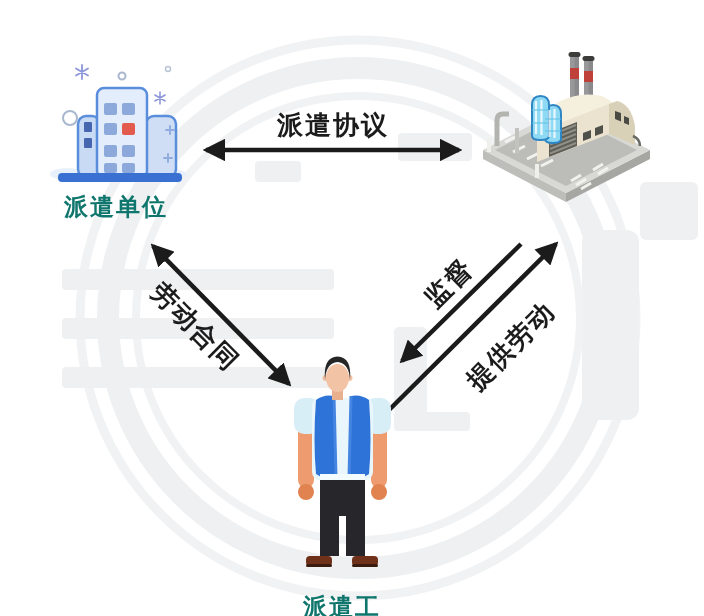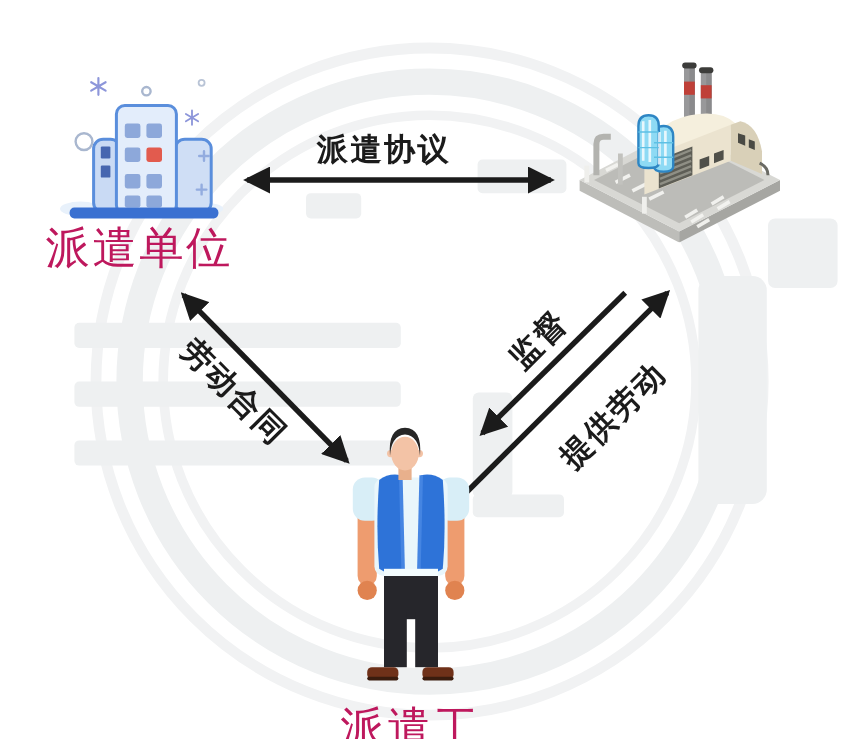--- a/index.html
+++ b/index.html
@@ -4,21 +4,21 @@
 <style>
   html,body{margin:0;padding:0;background:#fff;}
   #canvas{
     position:relative;width:704px;height:616px;background:#ffffff;overflow:hidden;
     font-family:"Liberation Sans","DejaVu Sans",sans-serif;color:#1d1d1d;
   }
   svg.layer{position:absolute;left:0;top:0;}
   .node-icon{position:absolute;}
   .node-label{
     position:absolute;transform:translate(-50%,-50%);
-    font-size:37px;font-weight:400;letter-spacing:2px;white-space:nowrap;color:#be185d;
+    font-size:24px;font-weight:700;letter-spacing:2px;white-space:nowrap;color:#0f766e;
   }
   .edge-label{
     position:absolute;transform:translate(-50%,-50%);
     font-size:26px;font-weight:700;letter-spacing:2px;white-space:nowrap;color:#1b1b1b;
   }
   .edge-label.rot-down{transform:translate(-50%,-50%) rotate(45deg);}
   .edge-label.rot-up{transform:translate(-50%,-50%) rotate(-45deg);}
 </style>
 </head>
 <body>
@@ -183,18 +183,18 @@
     <rect x="42" y="34" width="11" height="16" fill="#e8b08c"></rect>
     <circle cx="35.5" cy="28" r="3" fill="#f3c3a6"></circle>
     <circle cx="59.5" cy="28" r="3" fill="#f3c3a6"></circle>
     <ellipse cx="47.5" cy="28" rx="11.5" ry="14" fill="#f3c3a6"></ellipse>
     <path d="M35,30 Q33,7 47.5,6.5 Q62,7 60,30 Q59,13 47.5,12 Q36,13 35,30 Z" fill="#262626"></path>
   </svg>
 
   <div class="node-label" style="left:116px;top:207px">派遣单位</div>
   <div class="node-label" style="left:342px;top:607px">派遣工</div>
 
-  <div class="edge-label" style="left:320px;top:125px">派遣协议</div>
+  <div class="edge-label" style="left:333px;top:125px">派遣协议</div>
   <div class="edge-label rot-down" style="left:195px;top:327px">劳动合同</div>
   <div class="edge-label rot-up" style="left:449px;top:283px">监督</div>
   <div class="edge-label rot-up" style="left:511px;top:346px">提供劳动</div>
 
 </div>
 
 </body></html>

